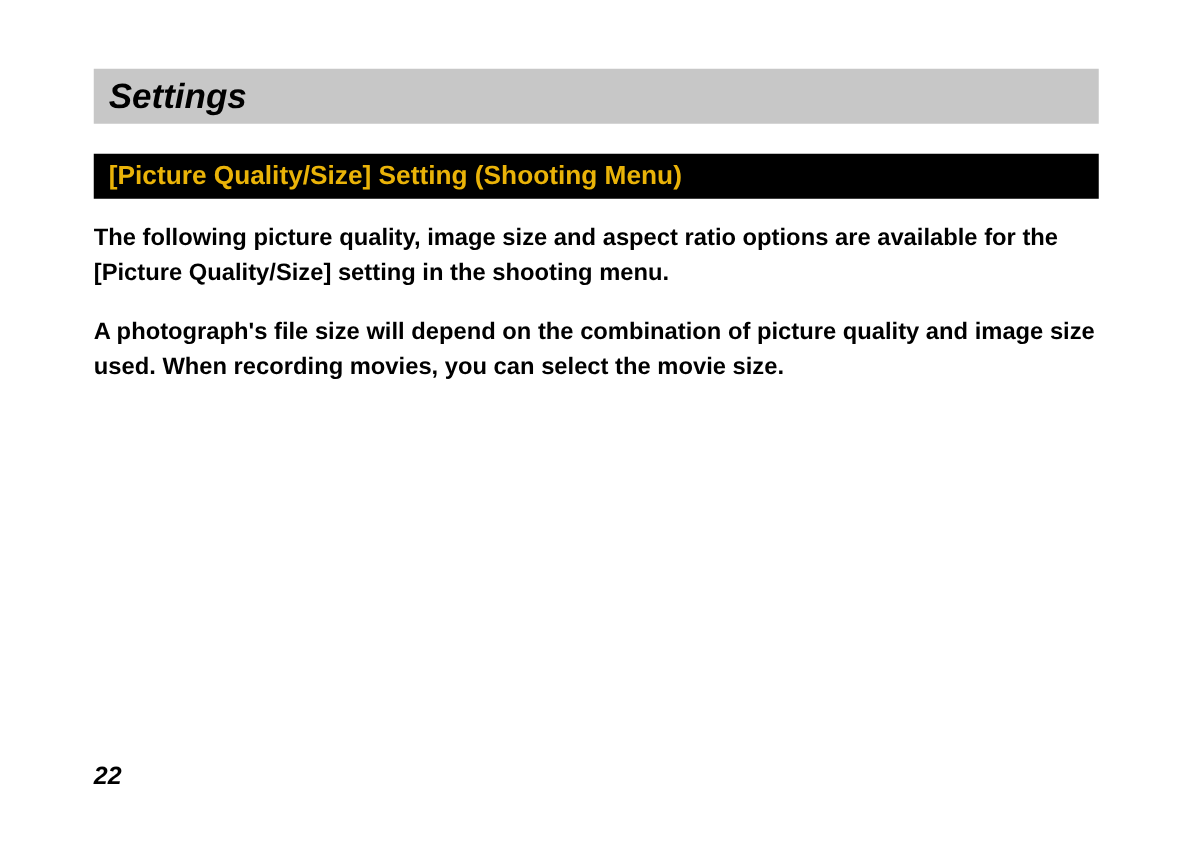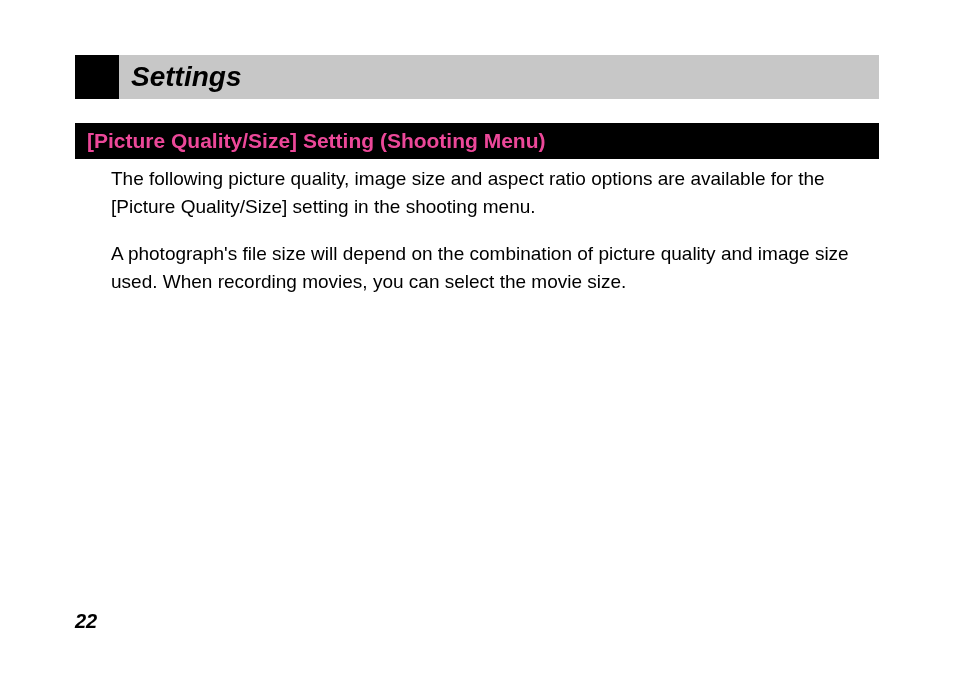--- a/index.html
+++ b/index.html
@@ -13,20 +13,21 @@
       background: #ffffff;
       font-family: "Segoe UI", "Helvetica Neue", Arial, sans-serif;
       position: relative;
       padding: 55px 75px 40px 75px;
     }
     .section-title-bar {
       display: flex;
       align-items: stretch;
       height: 44px;
       margin-bottom: 24px;
+      flex-direction: column;
     }
     .section-title-black {
       width: 44px;
       background: #000000;
       flex-shrink: 0;
     }
     .section-title-gray {
       flex: 1;
       background: #c7c7c7;
       display: flex;
@@ -34,35 +35,34 @@
       padding-left: 12px;
     }
     .section-title-text {
       font-size: 28px;
       font-weight: 700;
       font-style: italic;
       color: #000000;
     }
     .sub-heading-bar {
       background: #000000;
-      color: #ec4899;
+      color: #eab308;
       padding: 6px 12px;
-      margin-bottom: 6px;
+      margin-bottom: 18px;
     }
     .sub-heading-text {
       font-size: 21px;
       font-weight: 700;
     }
     .body-para {
       font-size: 19px;
       line-height: 1.45;
       color: #000000;
       margin-bottom: 20px;
-      font-weight: 400;
-      margin-left: 36px;
+      font-weight: 700;
     }
     .page-number {
       position: absolute;
       left: 75px;
       bottom: 40px;
       font-size: 20px;
       font-weight: 700;
       font-style: italic;
       color: #000000;
     }

